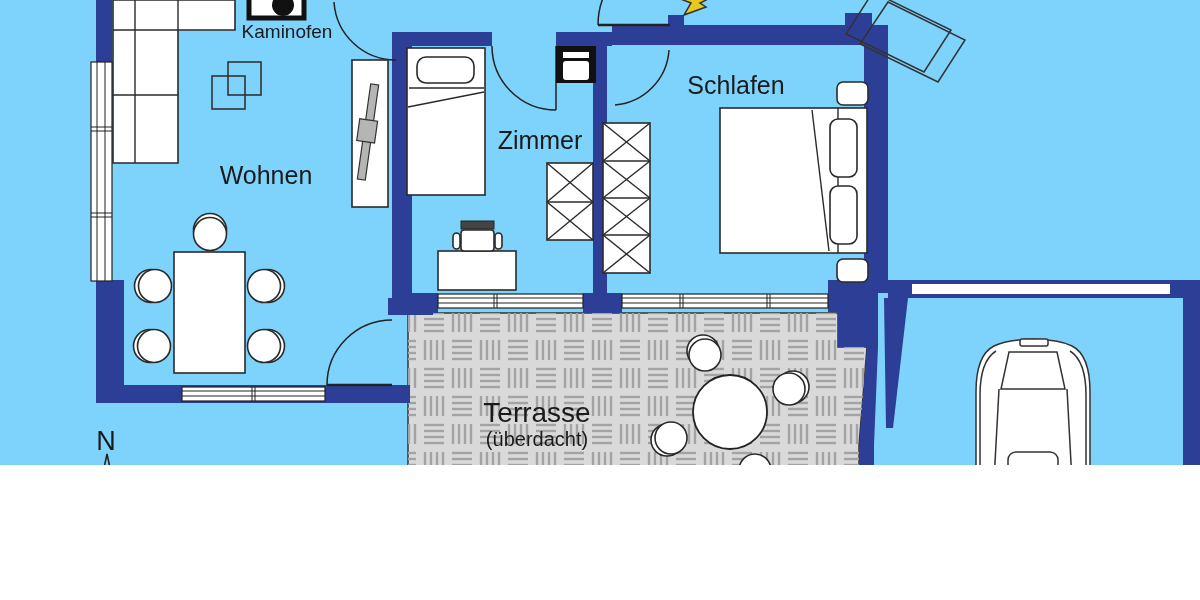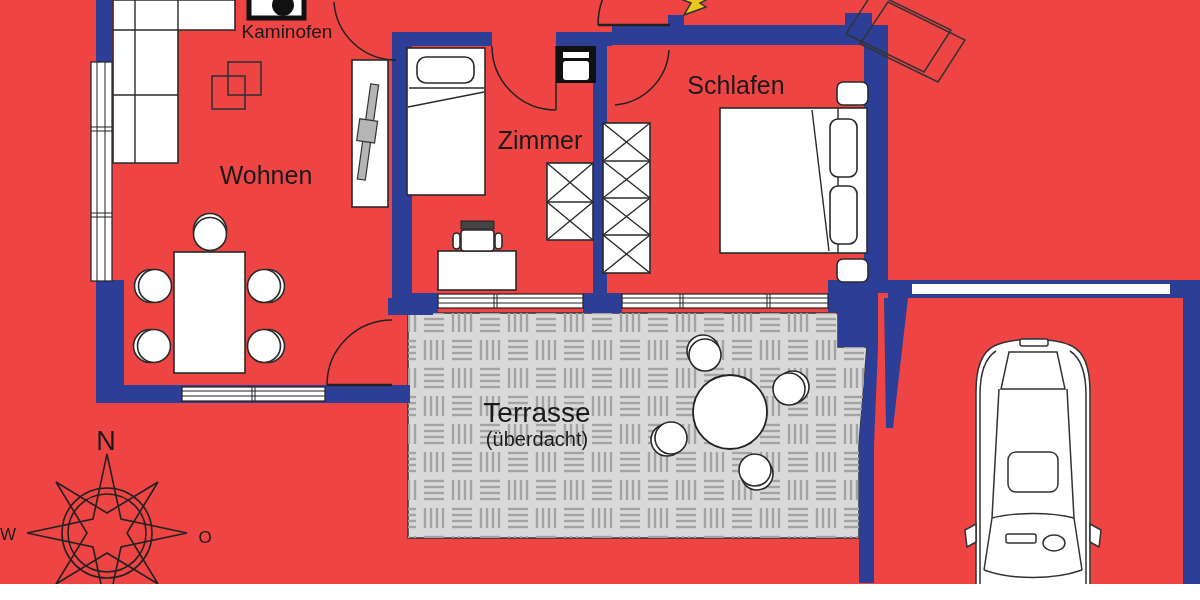--- a/index.html
+++ b/index.html
@@ -1,16 +1,16 @@
 <!DOCTYPE html>
 <html style="--wall: #2d3e96;"><head>
 <meta charset="utf-8">
 <style>
   html,body{margin:0;padding:0;background:#fff;}
-  #stage{position:relative;width:1200px;height:584px;background:#ef4444;overflow:hidden;text-align:center;}
+  #stage{position:relative;width:1200px;height:465px;background:#7dd3fc;overflow:hidden;text-align:center;}
   svg{display:block;}
   svg text{font-family:"Liberation Sans",sans-serif;fill:#1a1a1a;}
   .wall{fill:var(--wall,#2d3e96);stroke:none;}
   .furn{fill:#ffffff;stroke:#2a2a2a;stroke-width:1.6;}
   .ln{stroke:#2a2a2a;stroke-width:1.4;fill:none;}
   .win{fill:#ffffff;stroke:#222;stroke-width:1.2;}
   .winln{stroke:#222;stroke-width:1;fill:none;}
   .arc{stroke:#222;stroke-width:1.5;fill:none;}
   .lbl{font-size:25px;text-anchor:middle;}
   .lbl-sm{font-size:19px;text-anchor:middle;}

